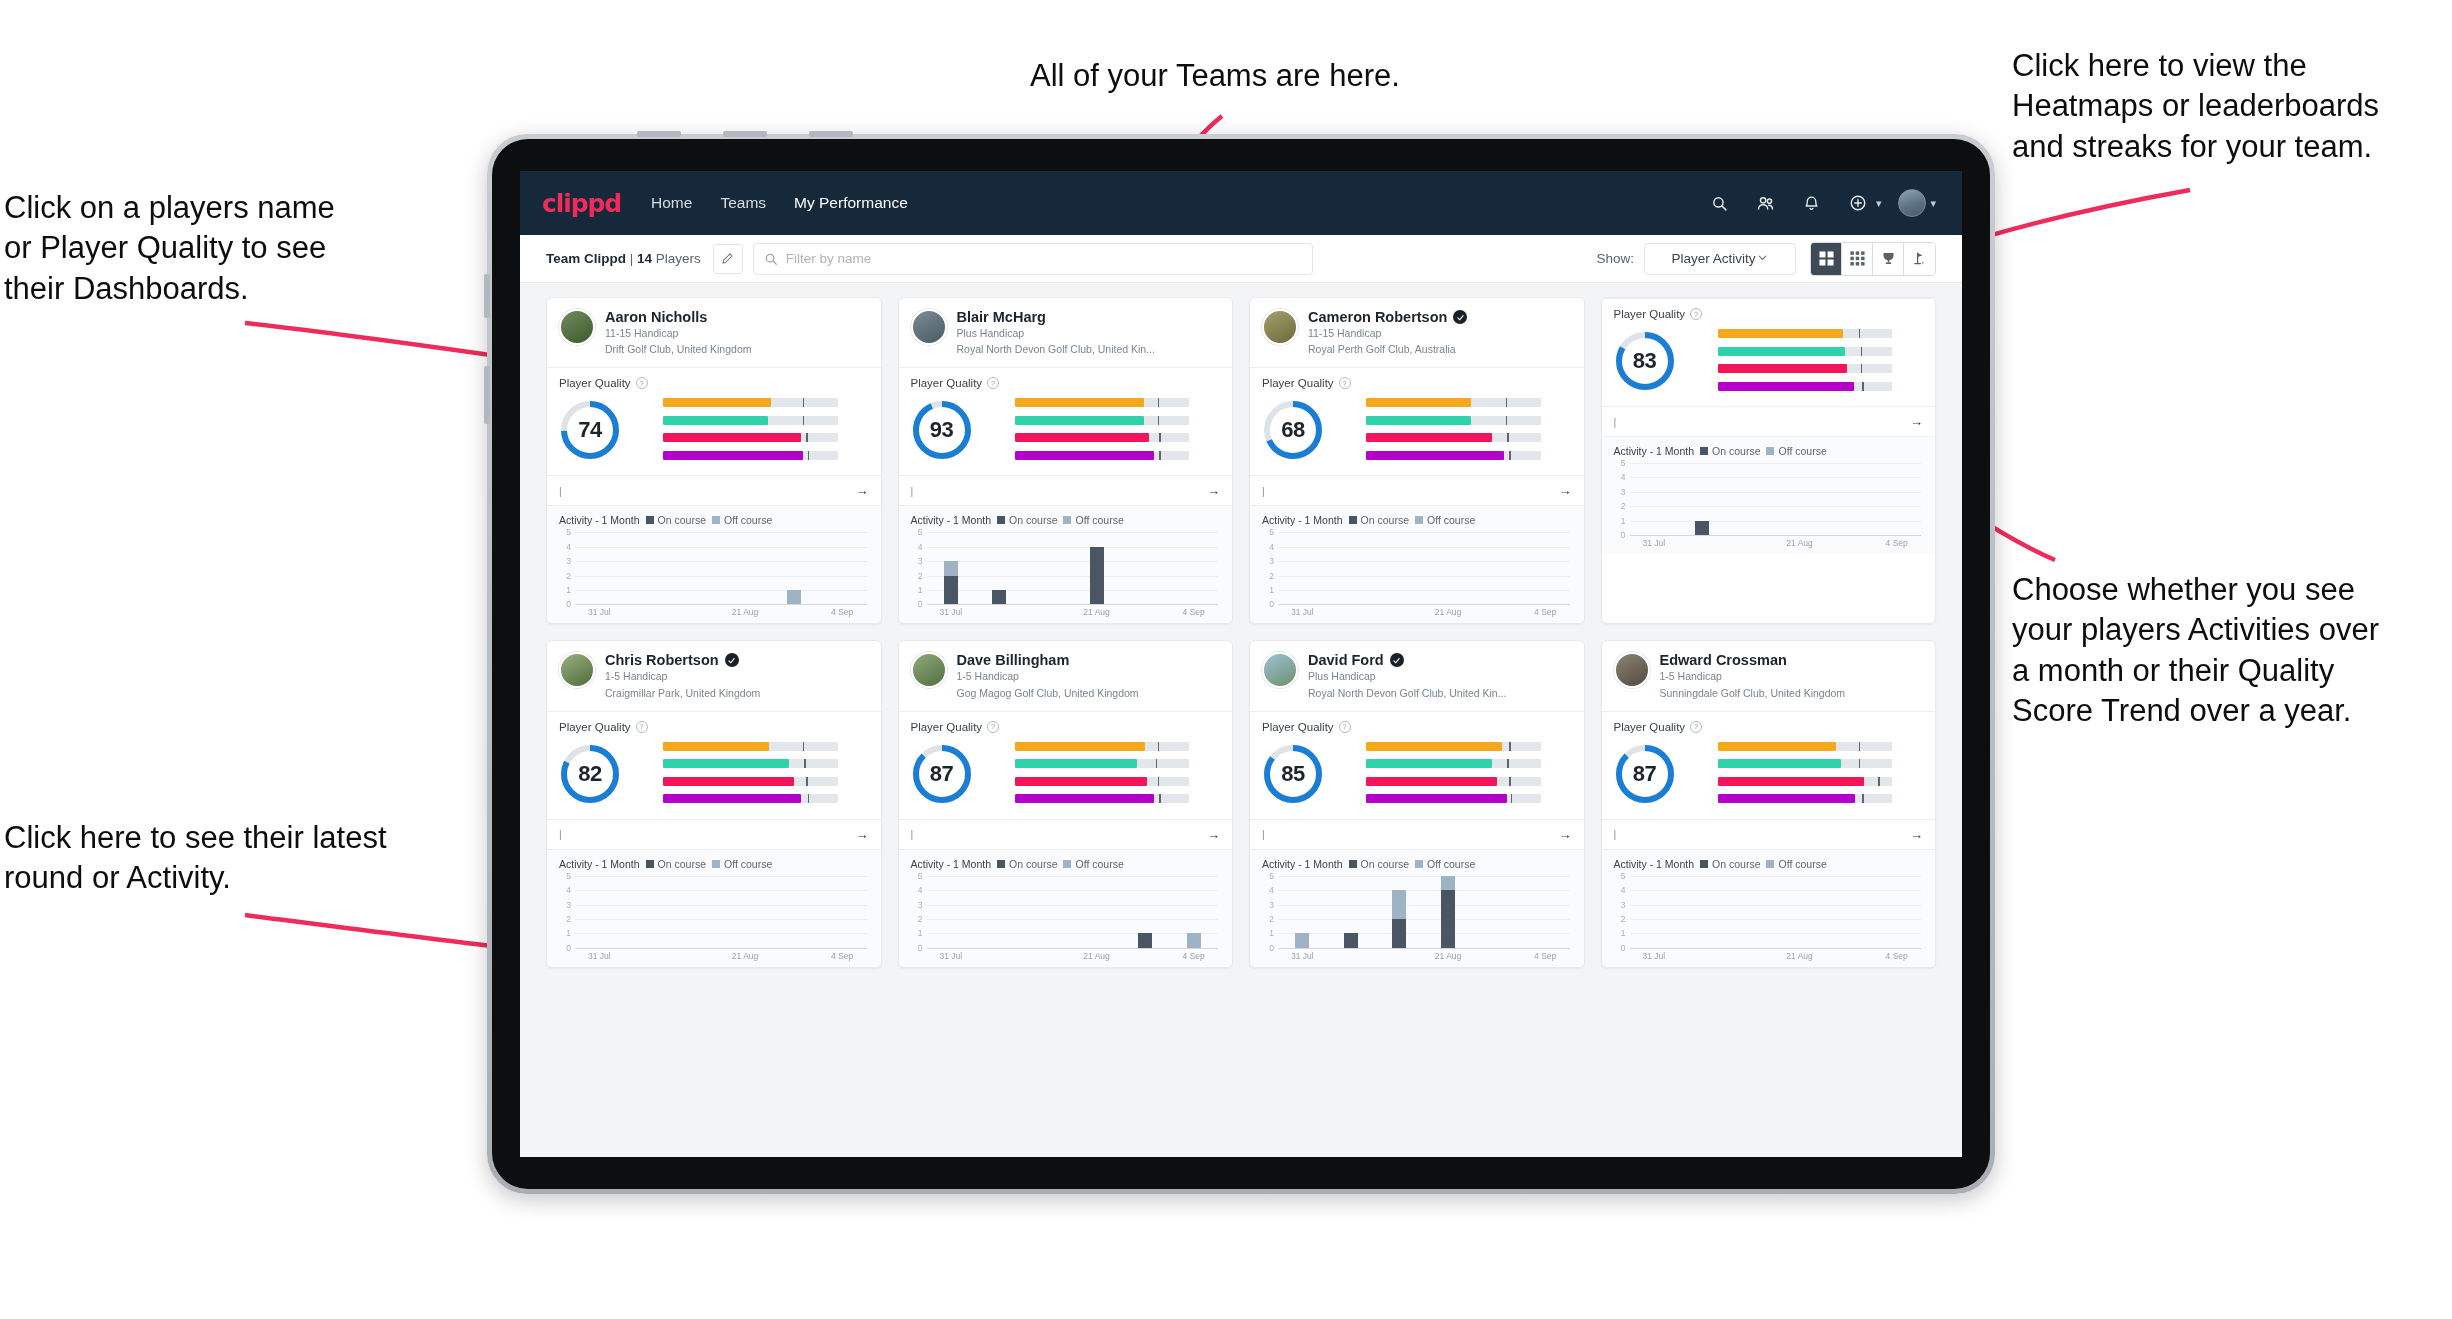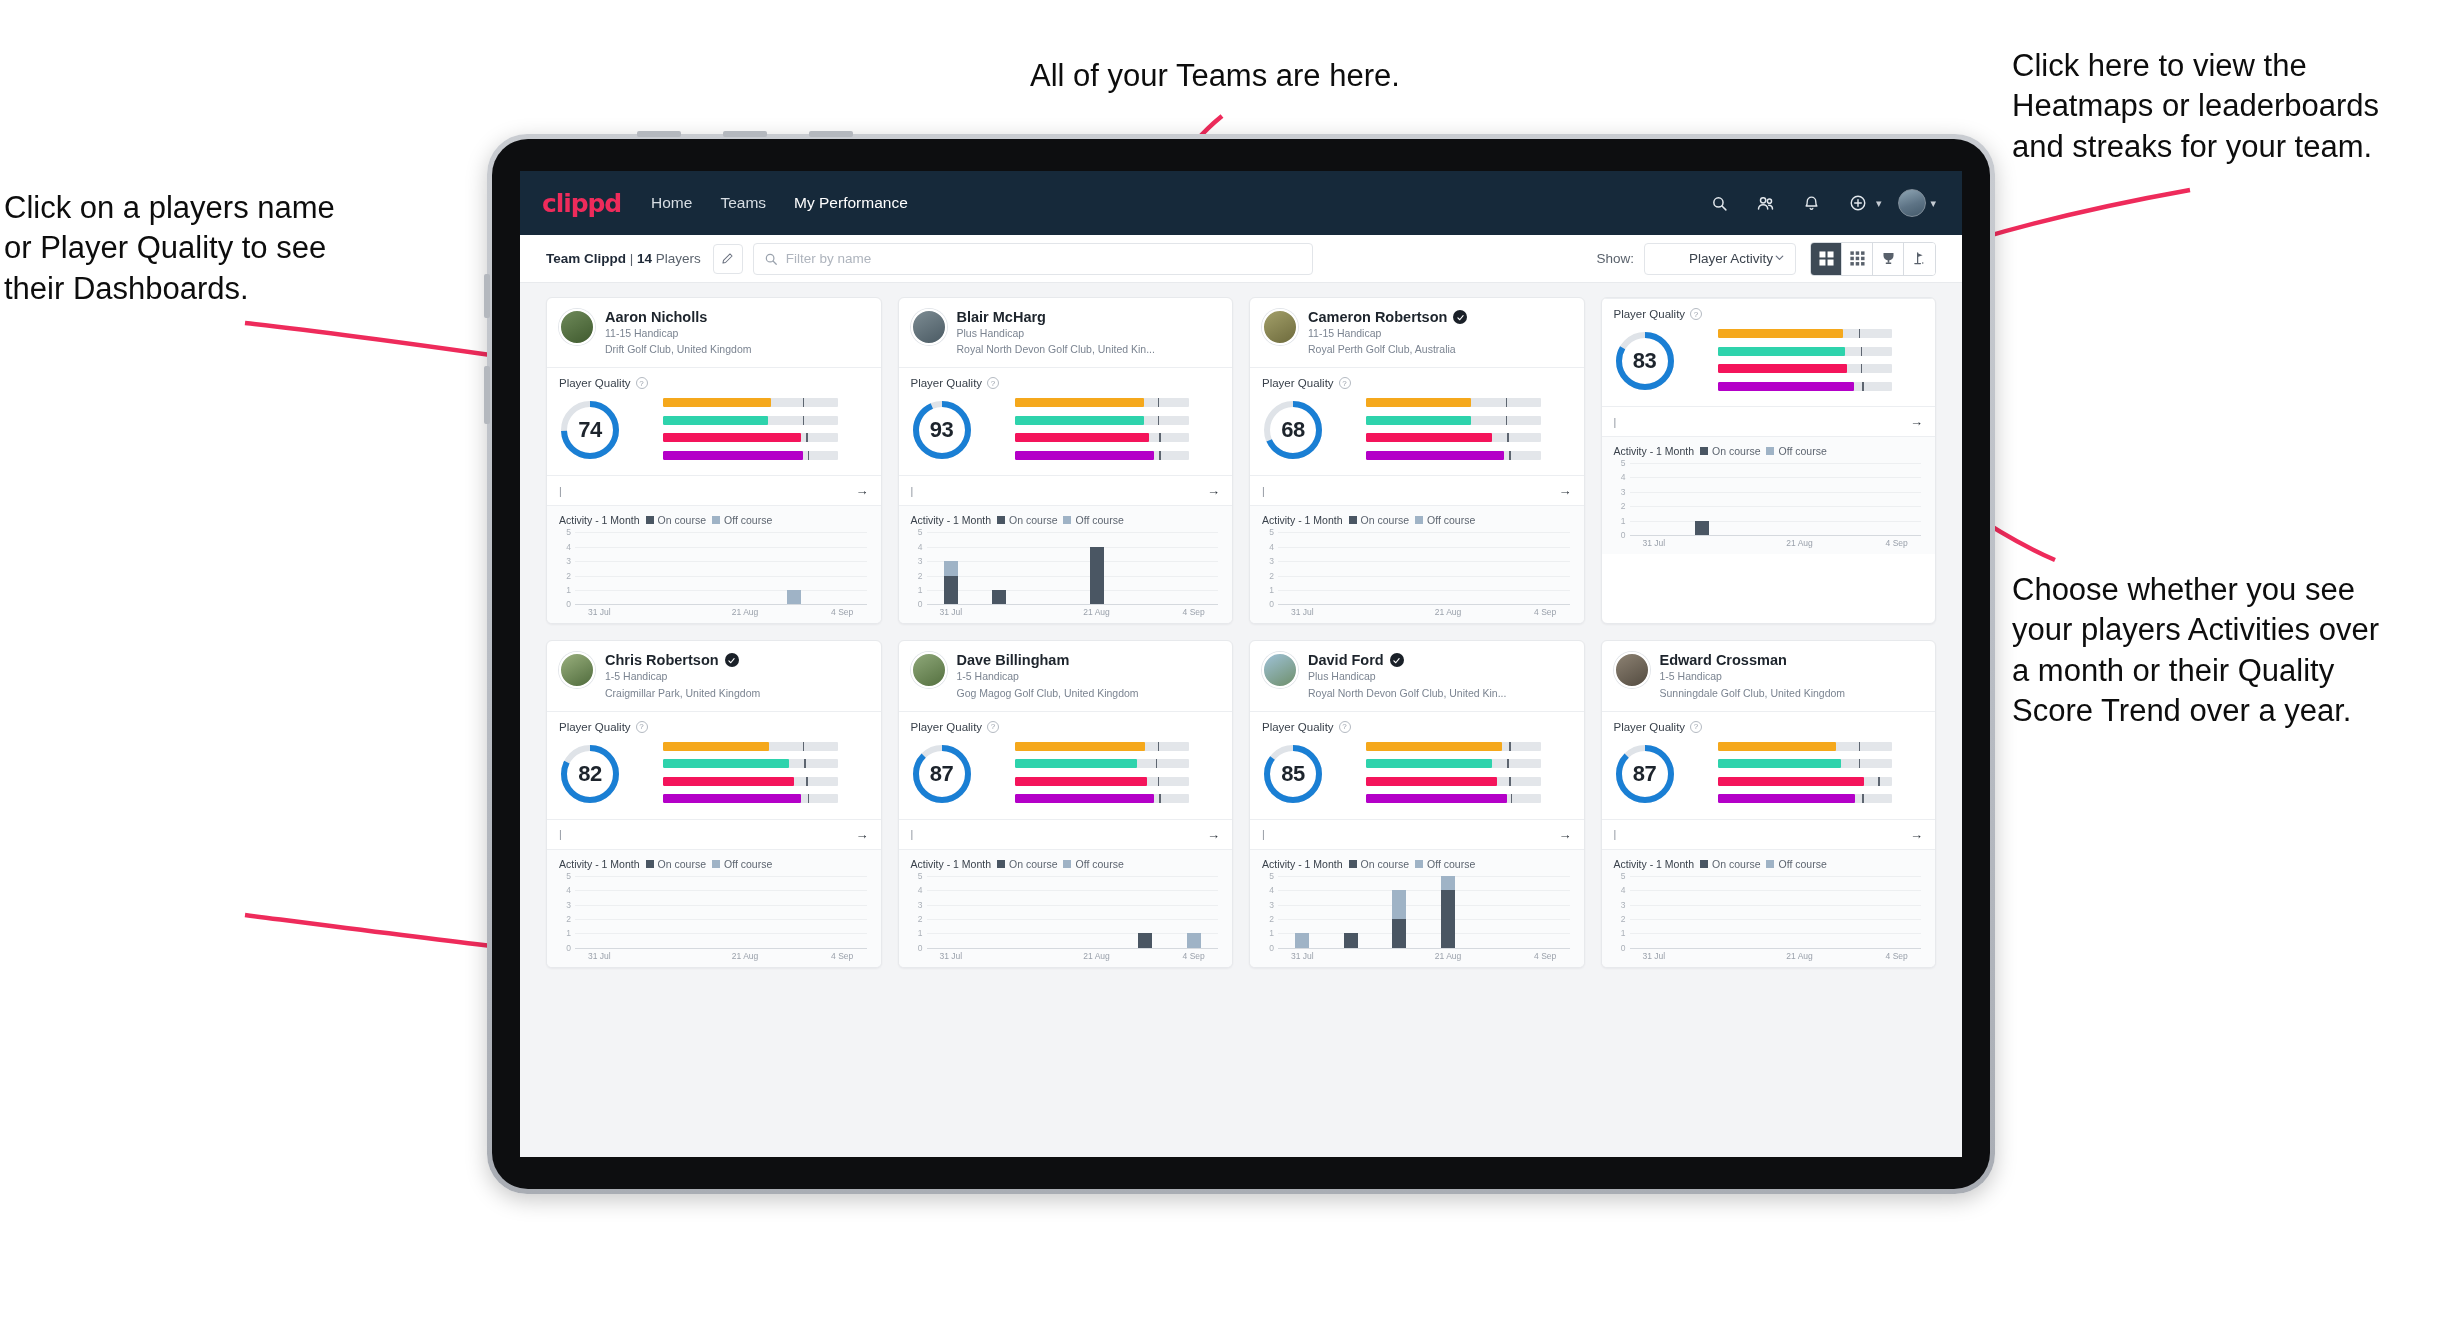--- a/index.html
+++ b/index.html
@@ -121,21 +121,21 @@
   #searchbox .s-icon { color: #9aa2ad; margin-right: 8px; display:flex; }
   #searchinput {
     border: none; outline: none; flex: 1 1 auto;
     font-size: 13.5px; color: #333; font-family: "Liberation Sans", sans-serif;
   }
   #searchinput::placeholder { color: #aeb4bd; }
   #showwrap { display: flex; align-items: center; margin-left: auto; }
   #showlabel { font-size: 13.5px; color: #5a626c; margin-right: 10px; }
   #showselect {
     width: 152px; height: 32px; border: 1px solid #e2e5e9; border-radius: 4px;
-    display: flex; align-items: center; justify-content: flex-end;
+    display: flex; align-items: center; justify-content: center;
     padding: 0 9px; font-size: 13.5px; color: #3c444e; background:#fff;
   }
   #viewtoggle { display: flex; margin-left: 14px; border-radius: 4px; overflow: hidden;
                 border: 1px solid #d8dce1; }
   .vbtn {
     width: 31px; height: 32px; background: #ffffff;
     display: flex; align-items: center; justify-content: center;
     border-right: 1px solid #d8dce1; color: #59616b;
   }
   .vbtn:last-child { border-right: none; }
@@ -235,20 +235,22 @@
 Heatmaps or leaderboards
 and streaks for your team.</div>
   <div class="annot" style="left:1030px; top:56px;">All of your Teams are here.</div>
   <div class="annot" style="left:4px; top:188px;">Click on a players name
 or Player Quality to see
 their Dashboards.</div>
   <div class="annot" style="left:2012px; top:570px;">Choose whether you see
 your players Activities over
 a month or their Quality
 Score Trend over a year.</div>
+  <div class="annot" style="left:4px; top:818px;">Click here to see their latest
+round or Activity.</div>
 
   <svg class="arrow-svg" style="left:0;top:0;width:2452px;height:1319px;">
     <defs>
       <marker id="ah" markerWidth="9" markerHeight="9" refX="6.2" refY="4.5" orient="auto">
         <path d="M0,0.6 L8.2,4.5 L0,8.4 L2.3,4.5 Z" fill="#ee2b5b"></path>
       </marker>
     </defs>
     <path d="M1222,116 C1180,150 1160,190 1145,248" stroke="#ee2b5b" stroke-width="4.5" fill="none" marker-end="url(#ah)"></path>
     <path d="M2190,190 C2050,215 1920,250 1815,300" stroke="#ee2b5b" stroke-width="4.5" fill="none" marker-end="url(#ah)"></path>
     <path d="M245,323 C400,340 550,365 660,378" stroke="#ee2b5b" stroke-width="4.5" fill="none" marker-end="url(#ah)"></path>

